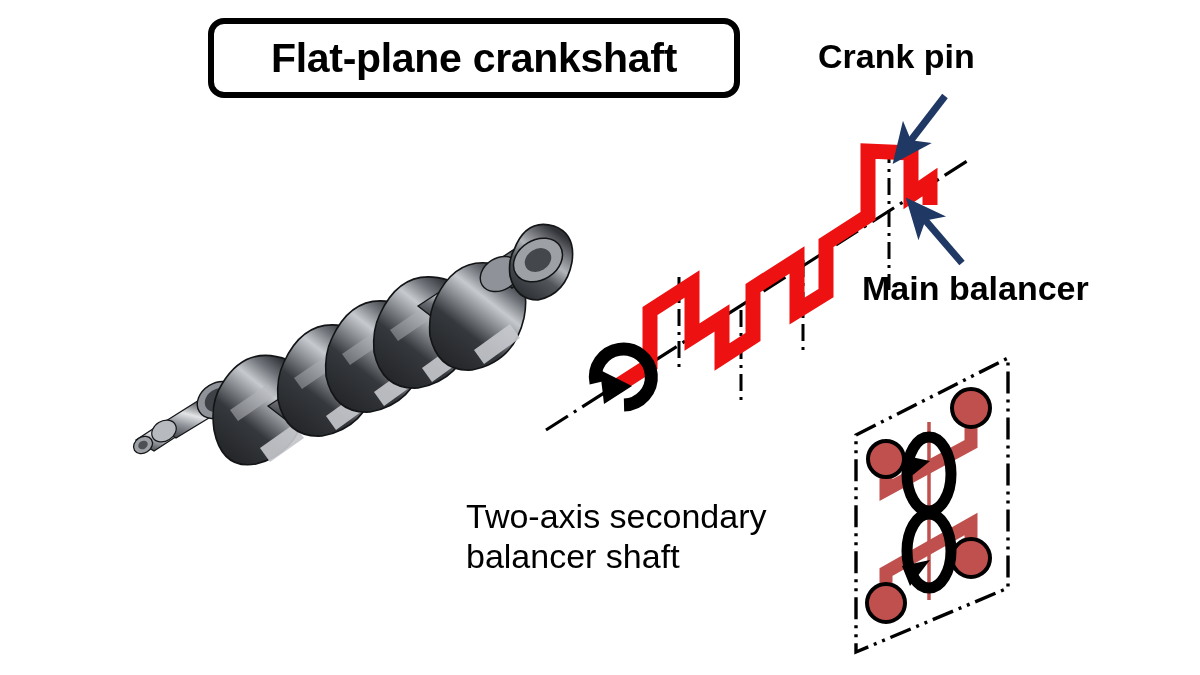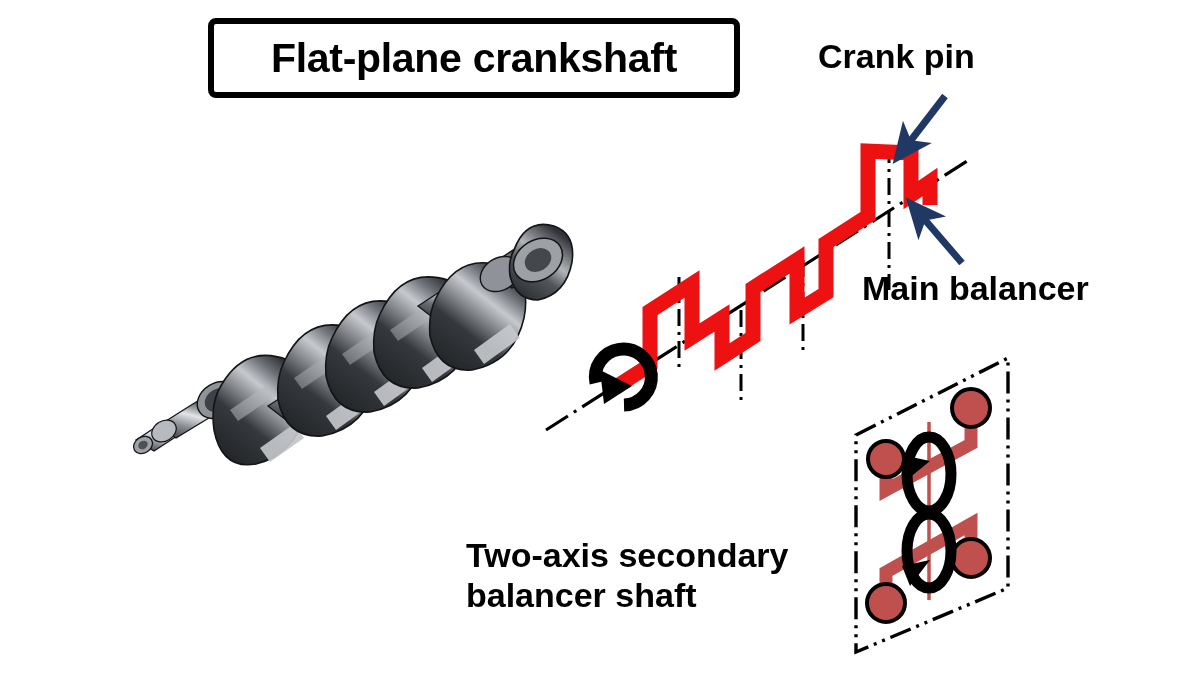--- a/index.html
+++ b/index.html
@@ -21,21 +21,21 @@
 
   
   #title-box {
     position: absolute;
     left: 208px;
     top: 18px;
     width: 532px;
     height: 80px;
     box-sizing: border-box;
     border: 6px solid #000000;
-    border-radius: 8px;
+    border-radius: 16px;
     background: #ffffff;
     display: flex;
     align-items: center;
     justify-content: center;
   }
   #title-text {
     font-size: 41px;
     font-weight: bold;
     color: #000000;
     letter-spacing: -0.3px;
@@ -52,25 +52,24 @@
     white-space: nowrap;
     line-height: 1.06;
   }
   #label-crank-pin   { left: 818px; top: 38px;  }
   #label-main-journal{ left: 862px; top: 270px; }
   #label-balancer {
     position: absolute;
     left: 466px;
     top: 497px;
     font-size: 34px;
-    font-weight: bold;
+    font-weight: normal;
     color: #000000;
     line-height: 1.17;
     width: 390px;
-    margin-top: 39px;
   }
 
   
   .svg-layer {
     position: absolute;
     left: 0;
     top: 0;
     width: 1200px;
     height: 675px;
     pointer-events: none;

